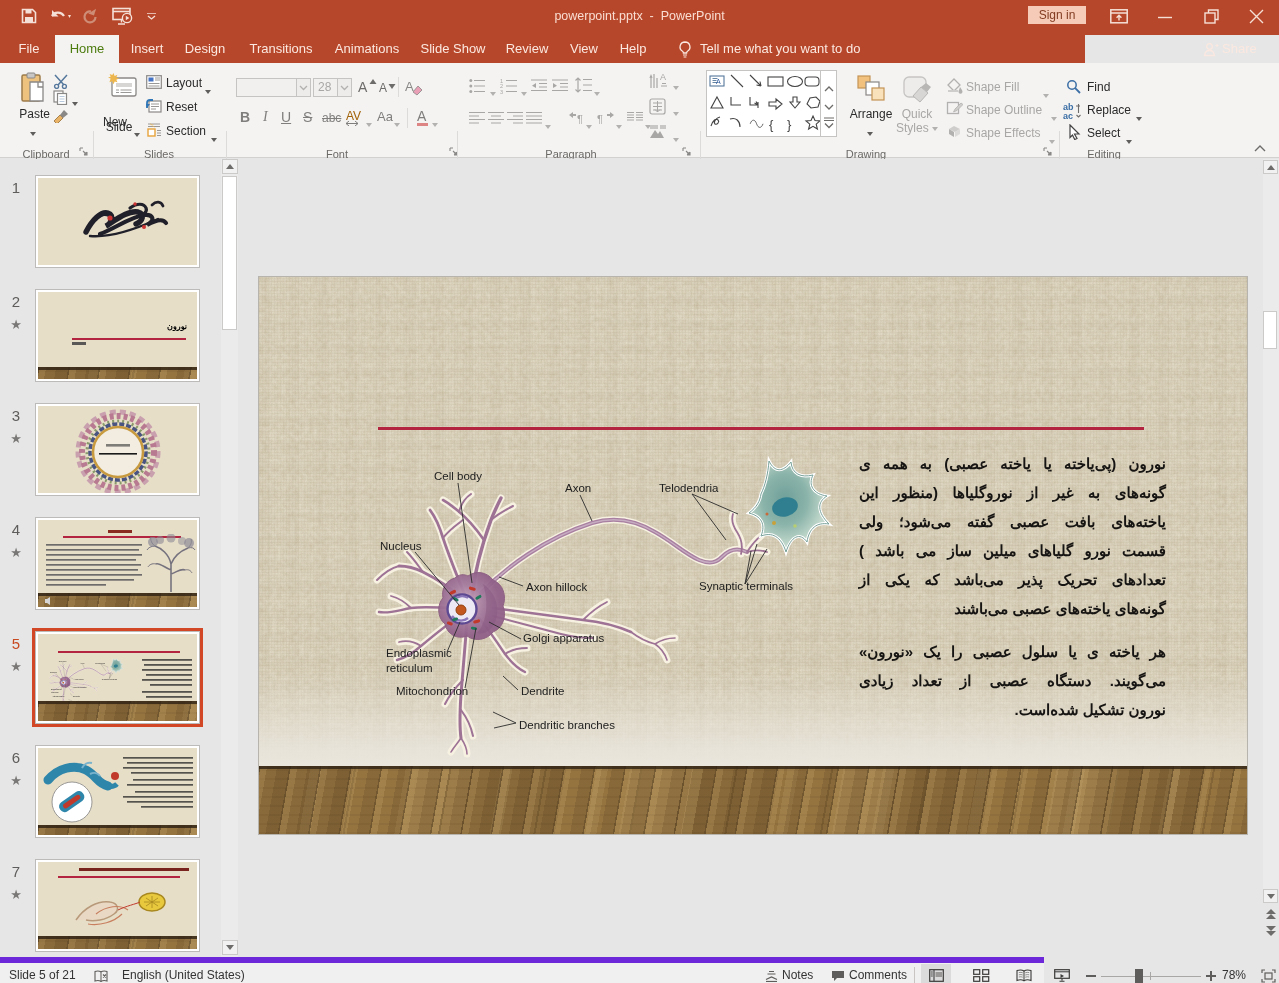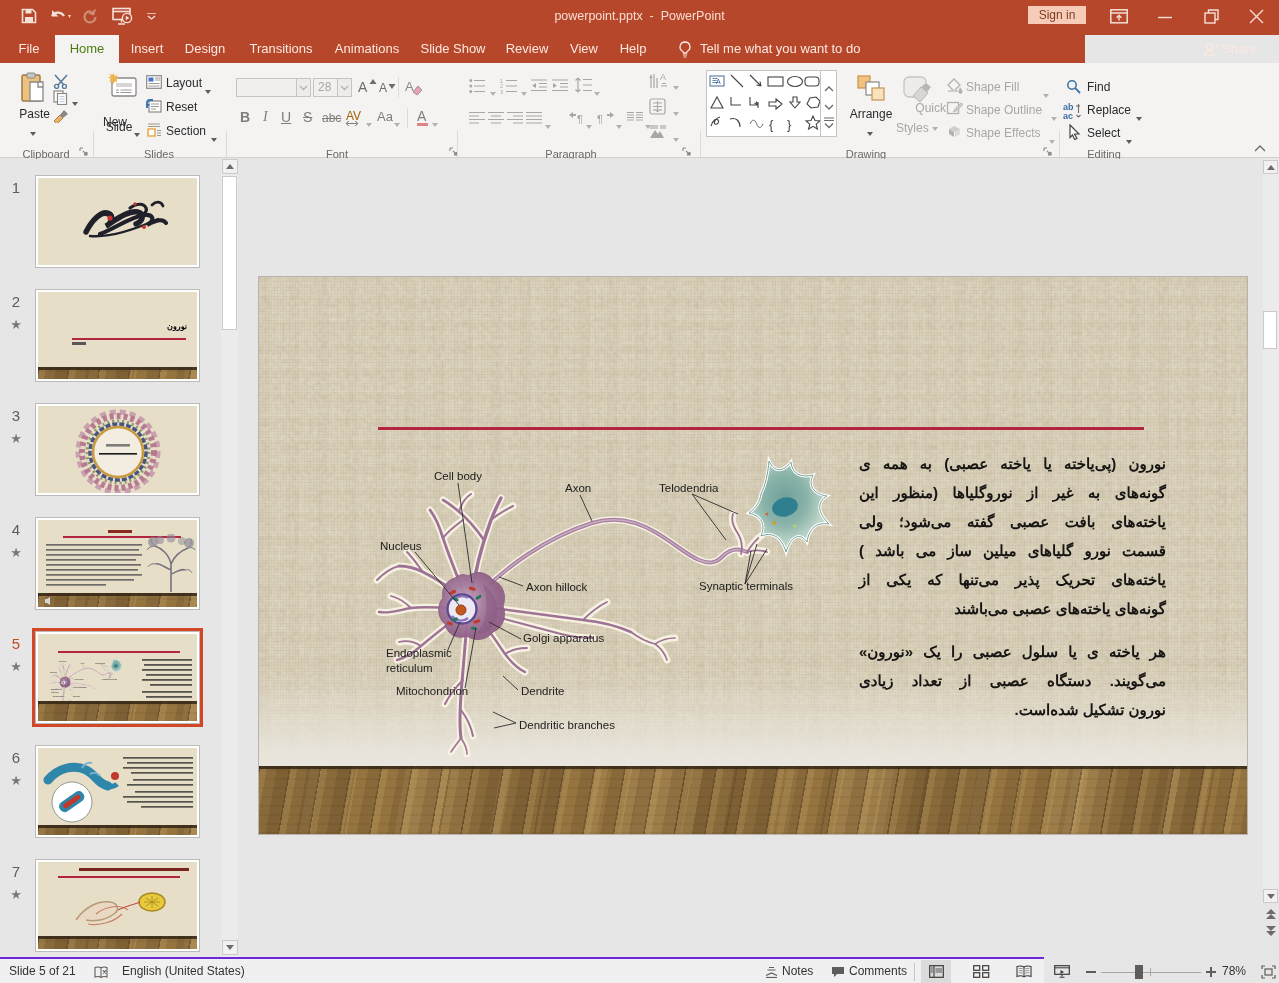--- a/index.html
+++ b/index.html
@@ -54,21 +54,21 @@
 
 #slide{position:absolute;left:259px;top:118px;width:988px;height:557px;background:#E5DBC2;box-shadow:0 0 0 1px #B7B4AE;overflow:hidden}
 #slide .tex{position:absolute;left:0;top:0;right:0;bottom:0}
 #slide .fade{position:absolute;left:0;right:0;top:395px;height:94px;background:linear-gradient(180deg,rgba(232,228,217,0) 0,rgba(234,230,221,0.9) 85%,#EAE6DD 100%)}
 #redline{position:absolute;left:119px;top:150px;width:766px;height:3px;background:#B32441}
 #fa-text{position:absolute;right:81px;top:172px;width:307px;direction:rtl;font-weight:bold;font-size:15px;color:#171513;font-family:"Liberation Sans",sans-serif}
 #fa-text .ln{line-height:29px;height:29px;text-align:justify;text-align-last:justify;white-space:nowrap}
 #fa-text .ln.last{text-align-last:right}
 #fa-text .gap{height:14px}
 
-#status{position:absolute;left:0;top:957px;width:1044px;height:26px;background:#F0F0F0;border-top:2px solid #6d28d9;font-size:12px;color:#333}
+#status{position:absolute;left:0;top:957px;width:1044px;height:26px;background:#F0F0F0;border-top:6px solid #6d28d9;font-size:12px;color:#333}
 .st{position:absolute;top:0;height:25px;line-height:25px;white-space:nowrap}
 </style></head><body>
 <div id="app">
 <div id="titlebar">
   <svg class="abs" style="left:20px;top:7px" width="18" height="18" viewBox="0 0 18 18">
         <path d="M2.5 2.5h10l3 3v10h-13z" fill="none" stroke="#F5E0D8" stroke-width="1.6"></path>
         <rect x="5" y="10" width="8" height="5" fill="#F5E0D8"></rect>
         <rect x="5.5" y="2.5" width="6" height="4" fill="#F5E0D8"></rect>
       </svg>
   <svg class="abs" style="left:48px;top:8px" width="26" height="16" viewBox="0 0 26 16">
@@ -404,21 +404,21 @@
         <rect x="16" y="14" width="12" height="12" fill="#F9E1BB" stroke="#C49455" stroke-width="1.2"></rect>
       </svg>
   <div class="rtext" style="left:840px;top:44px;width:62px;text-align:center">Arrange</div>
   <div class="abs" style="left:867px;top:61px"><span class="caret"></span></div>
 
   <svg class="abs" style="left:901px;top:11px" width="32" height="30" viewBox="0 0 32 30">
         <rect x="3" y="3" width="22" height="20" rx="5" fill="#EDECEB" stroke="#C6C4C2" stroke-width="1.3"></rect>
         <path d="M12 22l8-9 7 6-8 9z" fill="#D8D6D4" stroke="#b9b7b5" stroke-width="1"></path>
         <path d="M20 13l5-4 5 4-4 5z" fill="#b9b7b5"></path>
       </svg>
-  <div class="rtext dim" style="left:888px;top:38px;width:58px;text-align:right">Quick</div>
+  <div class="rtext dim" style="left:888px;top:44px;width:58px;text-align:center">Quick</div>
   <div class="rtext dim" style="left:888px;top:58px;width:58px;text-align:center">Styles <span class="caret dim"></span></div>
 
   <svg class="abs" style="left:946px;top:15px" width="17" height="16" viewBox="0 0 17 16">
         <path d="M8 1l6 6-6 6-6-6z" fill="none" stroke="#b3b1af" stroke-width="1.3"></path>
         <path d="M14 9c1.5 2 2.5 3.5 2.5 4.7a2 2 0 0 1-4 0c0-1.2 1-2.7 1.5-4.7z" fill="#b3b1af"></path>
         <path d="M2 13h10" stroke="#cfcdcb" stroke-width="2"></path>
       </svg>
   <div class="rtext dim" style="left:966px;top:17px">Shape Fill</div>
   <div class="abs" style="left:1043px;top:23px"><span class="caret dim"></span></div>
   <svg class="abs" style="left:946px;top:38px" width="17" height="16" viewBox="0 0 17 16">
@@ -791,21 +791,21 @@
           <text x="166" y="245">Dendrite</text>
           <text x="164" y="279">Dendritic branches</text>
         </g>
       </g>
     </svg>
     <div id="fa-text">
       <div class="ln">نورون (پی‌یاخته یا یاخته عصبی) به همه ی</div>
       <div class="ln">گونه‌های به غیر از نوروگلیاها (منظور این</div>
       <div class="ln">یاخته‌های بافت عصبی گفته می‌شود؛ ولی</div>
       <div class="ln">قسمت نورو گلیاهای میلین ساز می باشد )</div>
-      <div class="ln">یاخته‌های تحریک پذیر می‌تنها که یکی از</div>
+      <div class="ln">تعداد‌های تحریک پذیر می‌باشد که یکی از</div>
       <div class="ln last">گونه‌های یاخته‌های عصبی می‌باشند</div>
       <div class="gap"></div>
       <div class="ln">هر یاخته ی یا سلول عصبی را یک «نورون»</div>
       <div class="ln">می‌گویند. دستگاه عصبی از تعداد زیادی</div>
       <div class="ln last">نورون تشکیل شده‌است.</div>
     </div>
     <div class="floor" style="top:489px;height:68px"></div>
   </div>
 </div>
 <div id="status">

